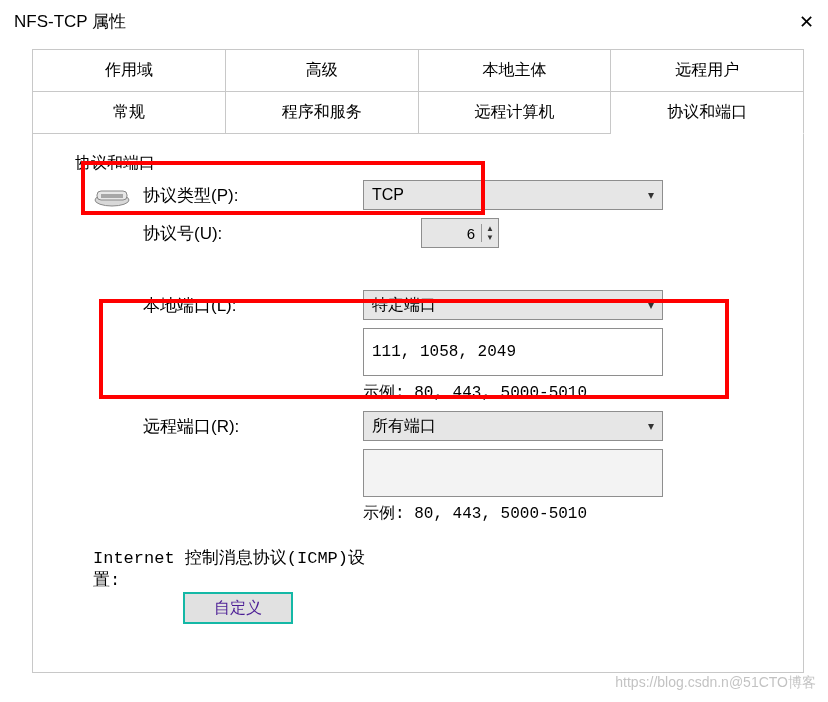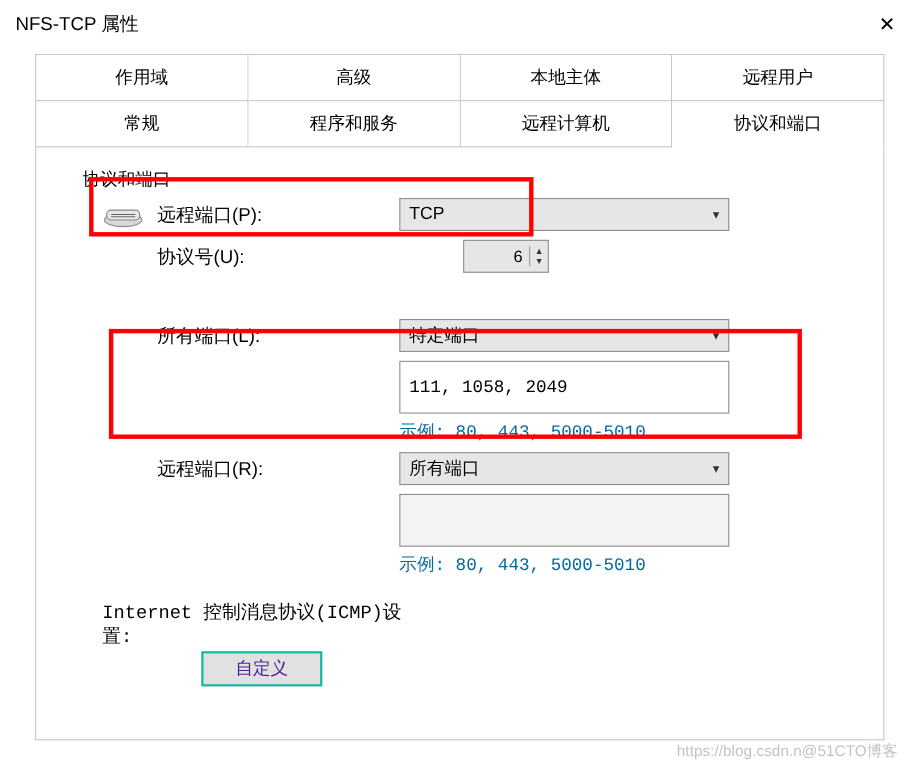--- a/index.html
+++ b/index.html
@@ -127,21 +127,21 @@
     border: 1px solid #8e8e8e;
     padding: 0 8px;
     font-size: 16px;
     width: 300px;
     font-family: "Courier New", monospace;
     display: flex;
     align-items: center;
   }
   .example {
     font-size: 16px;
-    color: #0369a1;
+    color: #000000;
     margin-left: 0;
     font-family: "Courier New", monospace;
   }
   .btn-disabled {
     display: inline-flex;
     align-items: center;
     justify-content: center;
     height: 32px;
     width: 110px;
     background: #e1e1e1;
@@ -191,21 +191,21 @@
 
       <div class="row">
         <div class="icon-cell">
           <svg width="38" height="24" viewBox="0 0 38 24">
             <ellipse cx="19" cy="17" rx="17" ry="6" fill="#d8d8d8" stroke="#888"></ellipse>
             <rect x="4" y="8" width="30" height="9" rx="4" fill="#e8e8e8" stroke="#888"></rect>
             <line x1="8" y1="12" x2="30" y2="12" stroke="#666" stroke-width="1"></line>
             <line x1="8" y1="14" x2="30" y2="14" stroke="#666" stroke-width="1"></line>
           </svg>
         </div>
-        <div class="label-cell">远程端口(P):</div>
+        <div class="label-cell">协议类型(P):</div>
         <div class="ctrl-cell">
           <div class="combo">
             <span>TCP</span>
             <span class="chev">▾</span>
           </div>
         </div>
       </div>
 
       <div class="row">
         <div class="icon-cell"></div>
@@ -218,21 +218,21 @@
                 <span>▼</span>
               </span>
           </div>
         </div>
       </div>
 
       <div style="height:34px;"></div>
 
       <div class="row">
         <div class="icon-cell"></div>
-        <div class="label-cell">所有端口(L):</div>
+        <div class="label-cell">本地端口(L):</div>
         <div class="ctrl-cell">
           <div class="combo">
             <span>特定端口</span>
             <span class="chev">▾</span>
           </div>
         </div>
       </div>
       <div class="row">
         <div class="icon-cell"></div>
         <div class="label-cell"></div>

